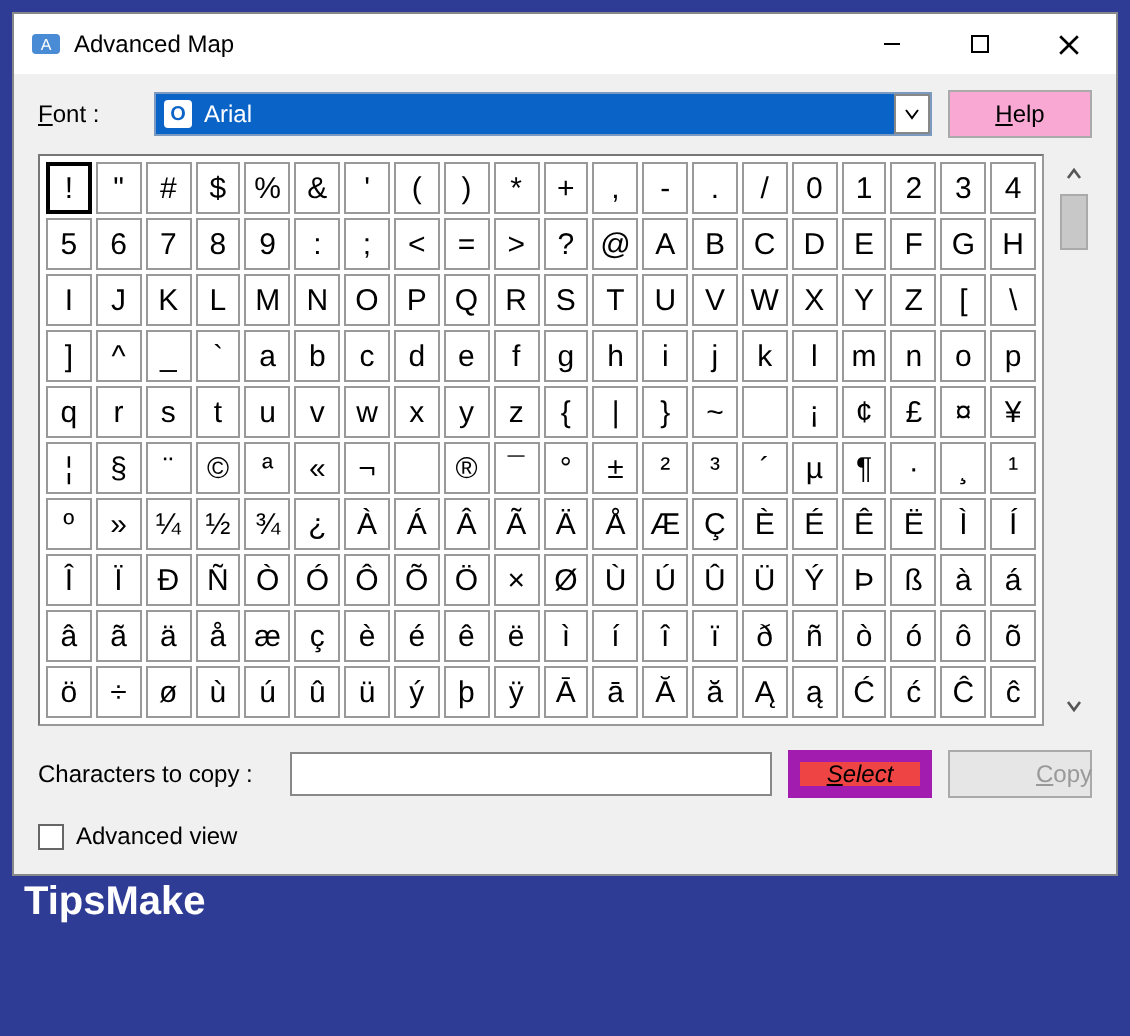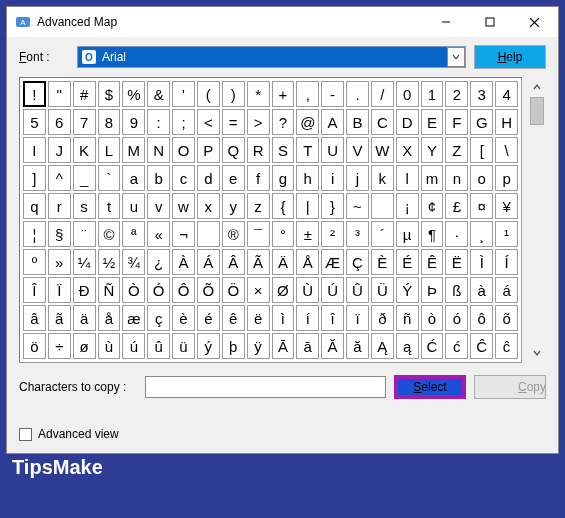--- a/index.html
+++ b/index.html
@@ -37,21 +37,21 @@
   .font-select .fonticon {
     width: 14px; height: 14px; background: #fff; color: #0a64c8;
     border-radius: 2px; margin-right: 6px; display:flex;align-items:center;justify-content:center;font-size:10px;font-weight:bold;
   }
   .font-select .drop {
     width: 18px; height: 20px; background: #fff; color: #000;
     display: flex; align-items: center; justify-content: center;
     border: 1px solid #888; position:absolute; right:0; top:0;
   }
   .help-btn {
-    width: 72px; height: 24px; background: #0ea5e9; border: 1px solid #aaa;
+    width: 72px; height: 24px; background: #f9a8d4; border: 1px solid #aaa;
     font-size: 12px; display: flex; align-items: center; justify-content: center;
   }
   .help-btn span.ul { text-decoration: underline; }
   .grid-wrap {
     display: flex; gap: 6px; align-items: stretch;
   }
   .grid-box {
     flex: 1; background: #fff; border: 1px solid #999; padding: 3px;
     border-top-color:#777;border-left-color:#777;
   }
@@ -79,24 +79,24 @@
   .copy-row { display: flex; align-items: center; gap: 8px; margin-top:4px; }
   .copy-label { font-size: 12px; width:118px; }
   .copy-input {
     flex: 1; height: 22px; border: 1px solid #888; background: #fff;
     padding: 0 4px; font-size: 12px;
   }
   .btn {
     width: 72px; height: 24px; background: #e6e6e6; border: 1px solid #aaa;
     font-size: 12px; display: flex; align-items: center; justify-content: center;
   }
-  .btn.primary { border: 4px solid #a21caf; background:#1d4ed8; }
+  .btn.primary { border: 6px solid #a21caf; background:#ef4444;font-style:italic; }
   .btn.disabled { color: #999; padding-left: 44px; }
   .btn span.ul { text-decoration: underline; }
-  .adv-row { display: flex; align-items: flex-end; gap: 6px; margin-top:20px; }
+  .adv-row { display: flex; align-items: flex-end; gap: 6px; margin-top:4px; }
   .chk {
     width: 13px; height: 13px; border: 1px solid #666; background: #fff;
   }
   .adv-label { font-size: 12px; }
   .footer {
     height: 26px; color: #fff; font-weight: bold; font-size: 20px;
     display: flex; align-items: center; padding: 0 6px;
   }
 </style>
 </head>

